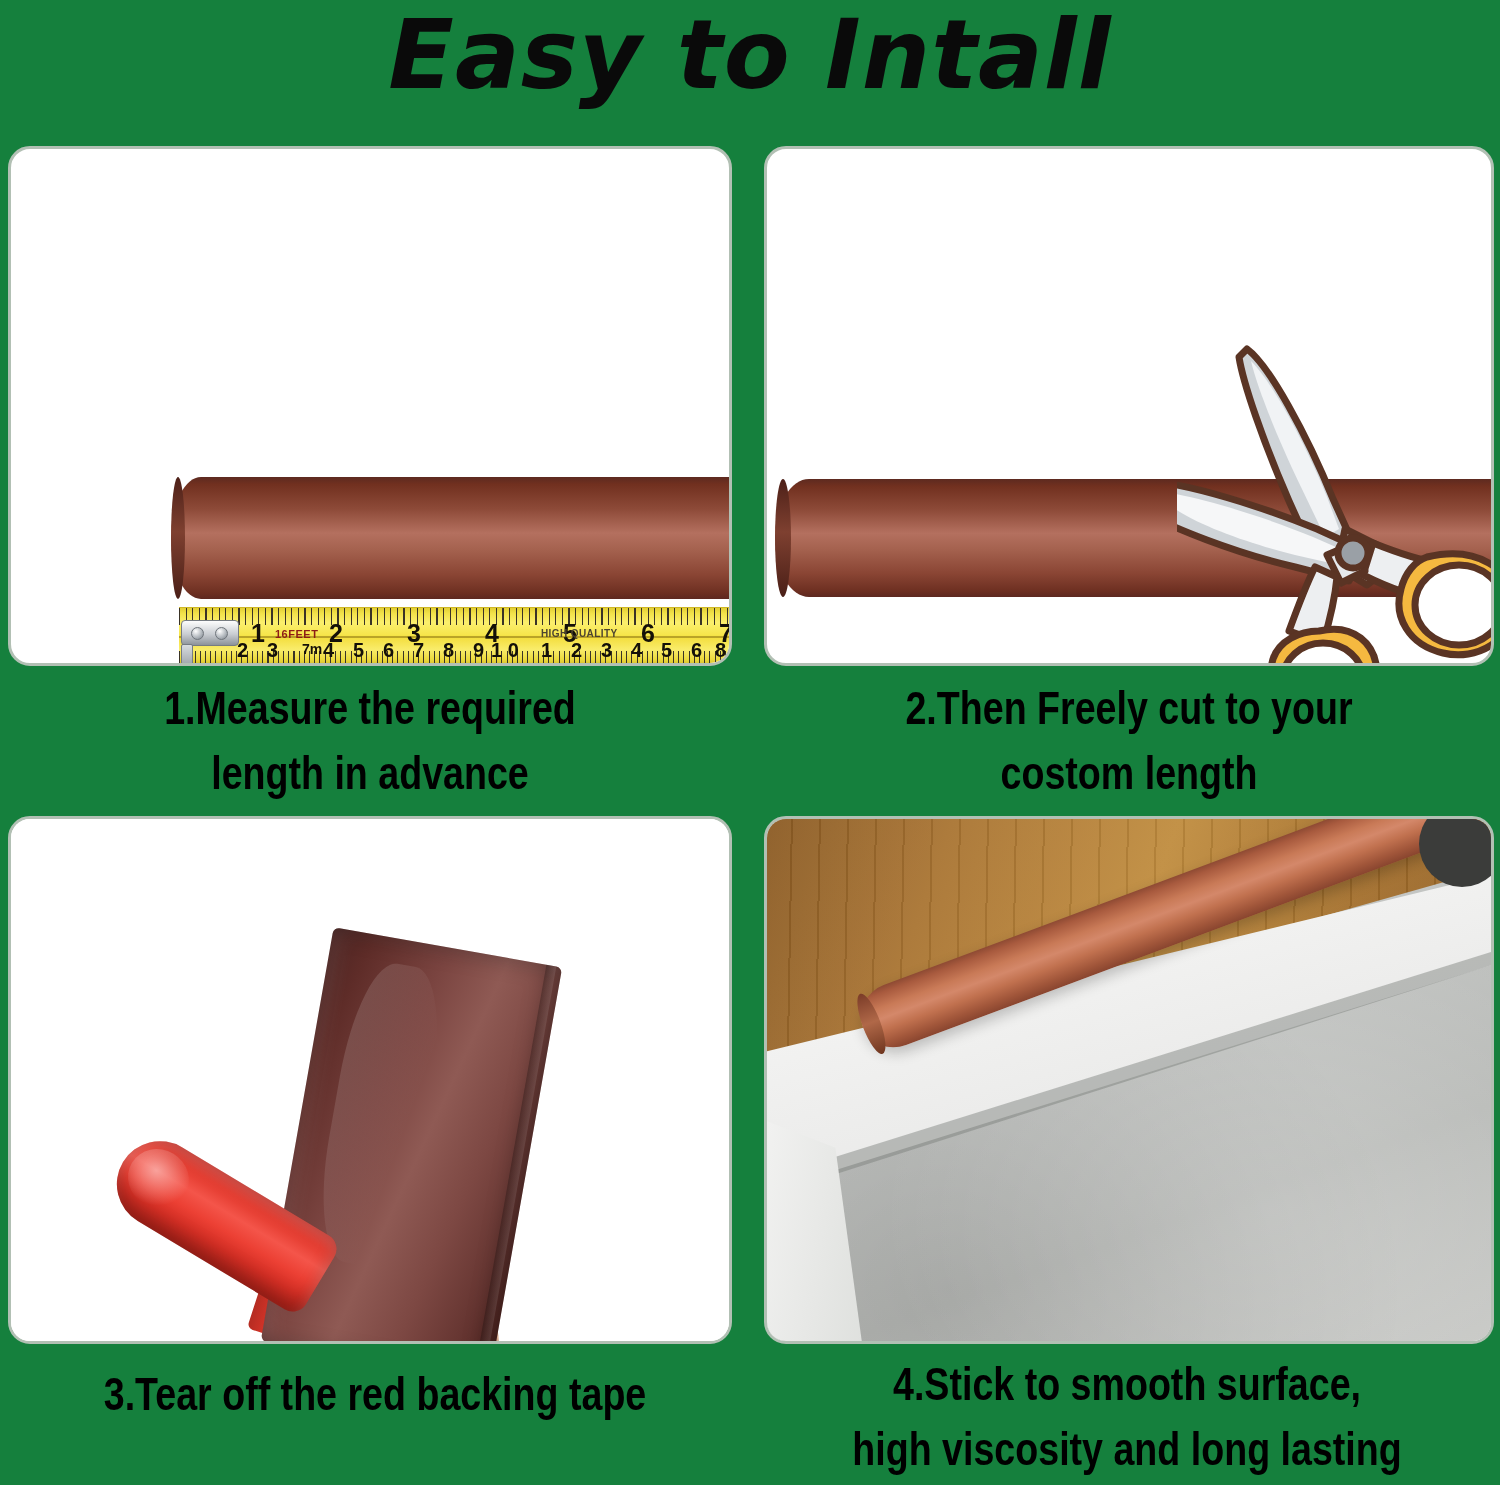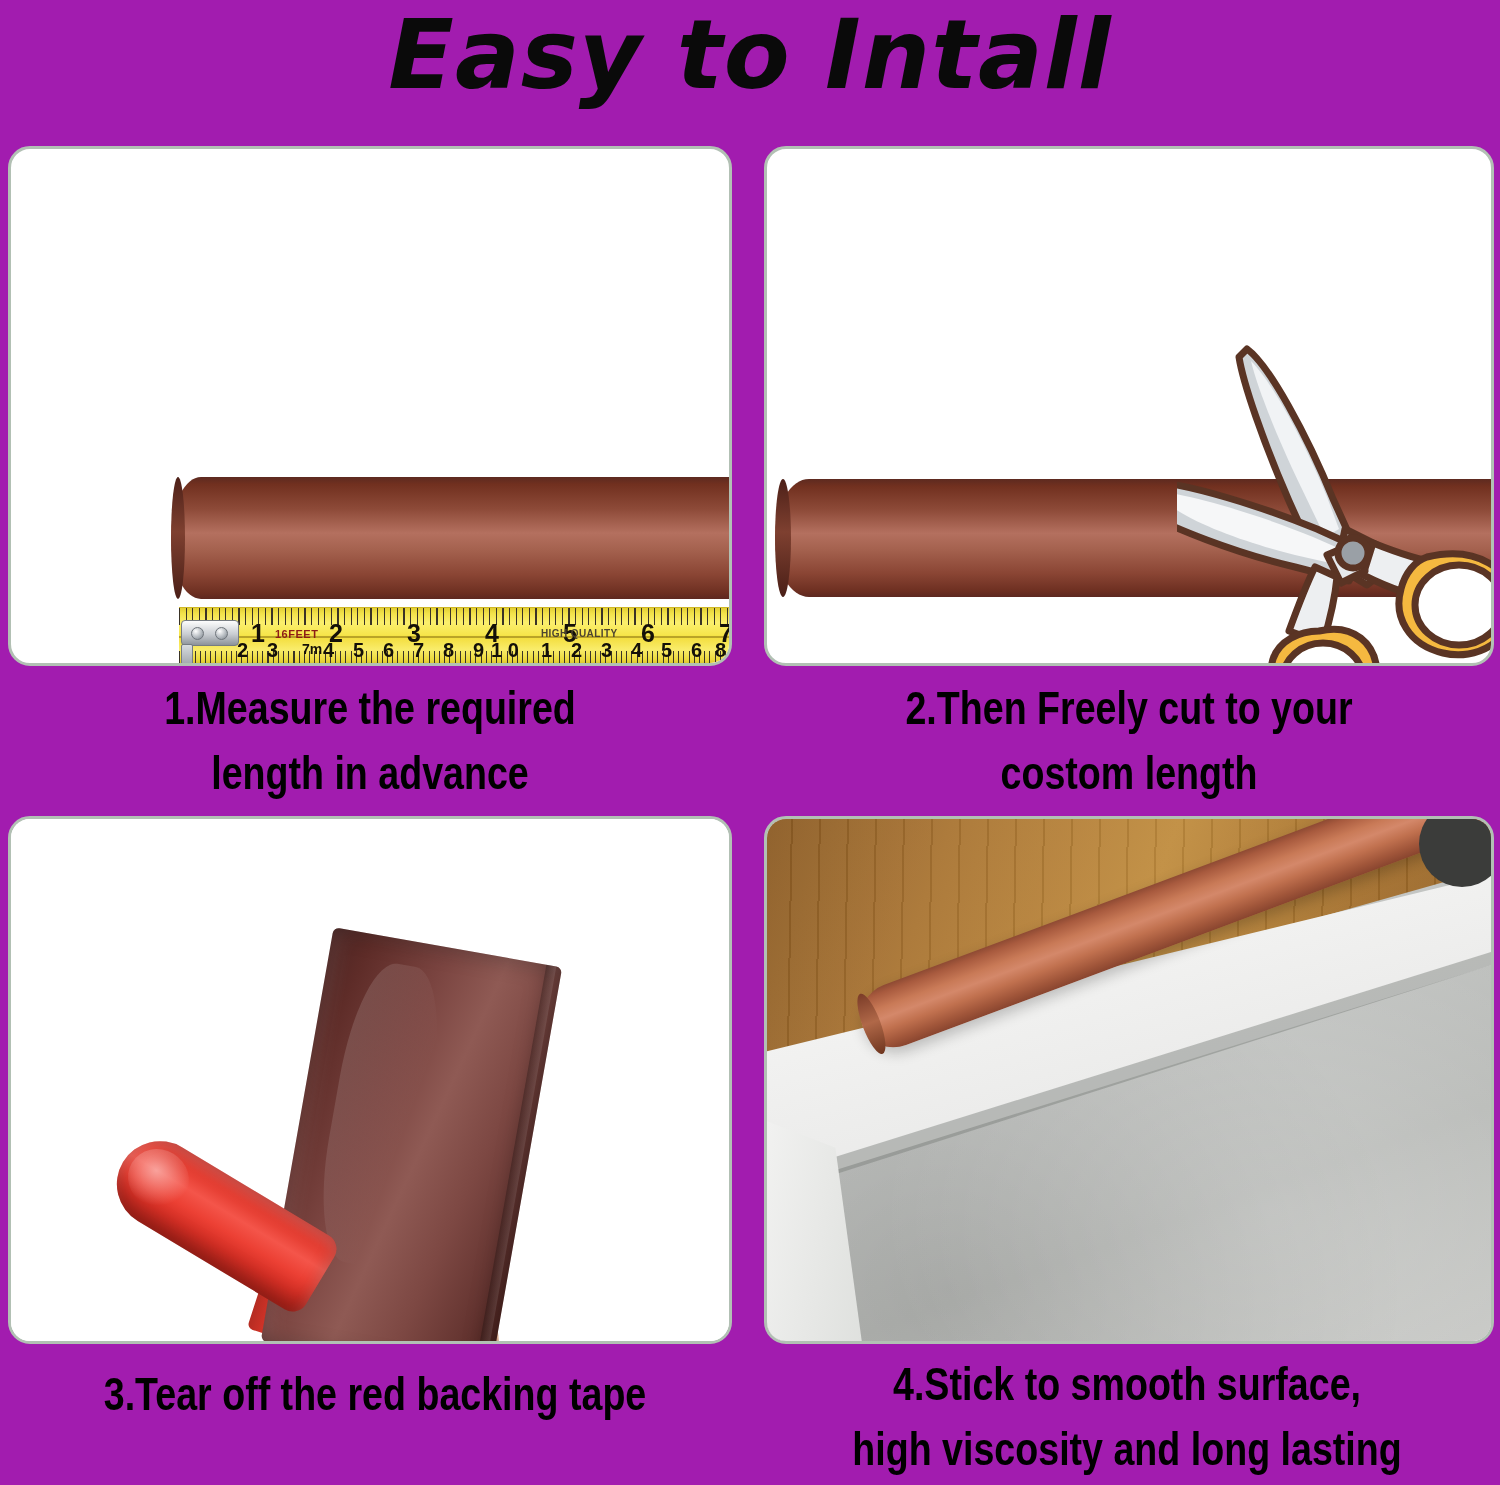--- a/index.html
+++ b/index.html
@@ -2,21 +2,21 @@
 <html><head>
 <meta charset="utf-8">
 <style>
   * { box-sizing: border-box; margin: 0; padding: 0; }
   html, body {
     width: 1500px; height: 1485px;
     background: #ffffff;
     font-family: "Liberation Sans", sans-serif;
     overflow: hidden;
   }
-  .page { position: relative; width: 1500px; height: 1485px; background: #a21caf; }
+  .page { position: relative; width: 1500px; height: 1485px; background: #15803d; }
 
   
   .title {
     position: absolute; left: 0; top: 2px; width: 1500px;
     text-align: center;
     font-family: "DejaVu Sans", sans-serif;
     font-size: 96px; font-weight: 700; font-style: italic;
     letter-spacing: 1px;
     color: #0a0a0a;
     line-height: 1.12;

